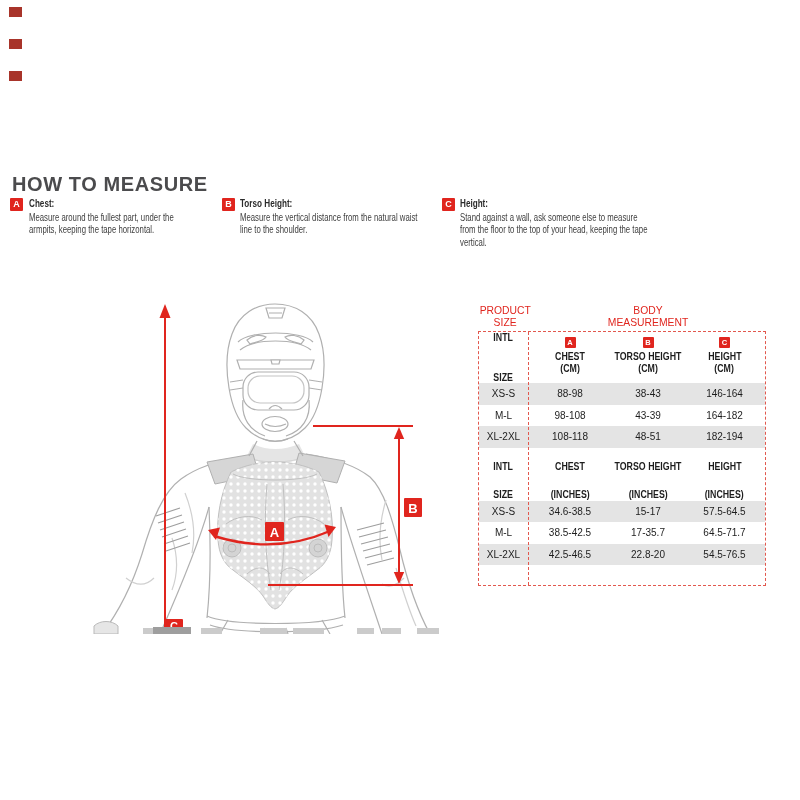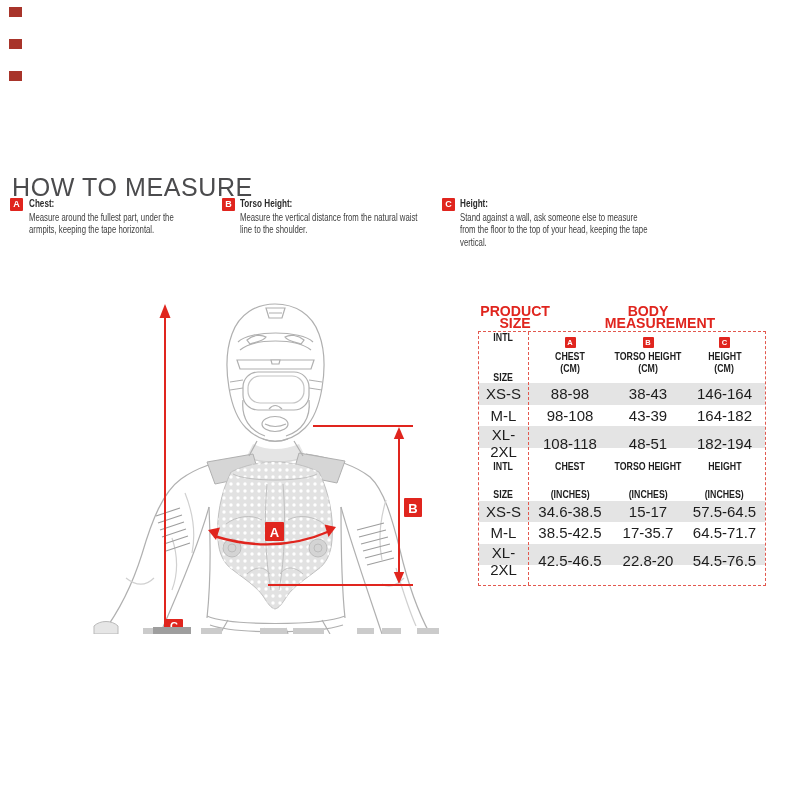--- a/index.html
+++ b/index.html
@@ -4,48 +4,48 @@
 <style>
   html,body{margin:0;padding:0}
   body{width:800px;height:800px;position:relative;background:#fff;
        font-family:"Liberation Sans",sans-serif;overflow:hidden}
   .abs{position:absolute}
 
   
   .corner-mark{position:absolute;left:9px;width:13px;height:10px;background:#a8342a}
 
   
-  .page-title{position:absolute;left:12px;top:173px;font-size:25px;font-weight:normal;
+  .page-title{position:absolute;left:12px;top:173px;font-size:20px;font-weight:bold;
               color:#4b4b4d;letter-spacing:.6px;white-space:nowrap}
 
   
   .ins-badge{position:absolute;width:13px;height:13px;background:#e0251e;color:#fff;
              font-size:9px;font-weight:bold;line-height:13px;text-align:center;border-radius:1px}
   .ins-text{position:absolute;transform:scaleX(.74);transform-origin:0 0;
             color:#3d3d3d;font-size:10.5px;line-height:12.6px}
   .ins-text b{display:block;font-size:11px;color:#2b2b2b;margin-bottom:1px}
 
   
-  .cap{position:absolute;top:305px;color:#e0251e;font-weight:bold;font-size:15px;
+  .cap{position:absolute;top:305px;color:#e0251e;font-weight:normal;font-size:11px;
        line-height:11.5px;text-align:center}
   .cap-inner{display:inline-block;transform:scaleX(.94)}
   .chart-box{position:absolute;left:478px;top:331px;width:288px;height:255px;
              border:1px dashed #e2584e;box-sizing:border-box}
   .chart-divider{position:absolute;left:49px;top:0;bottom:0;width:0;border-left:1px dashed #e2584e}
   .tgrid{display:grid;grid-template-columns:49px 84px 72px 81px;align-items:center}
   .thead-cm{height:51px}
   .thead-in{height:40px;margin-top:13px}
   .hcell{display:flex;flex-direction:column;align-items:center;justify-content:flex-start;height:100%}
   .badge-slot{height:11px;margin-top:5px;margin-bottom:3px;display:flex;justify-content:center}
   .tbadge{width:11px;height:11px;background:#e0251e;color:#fff;font-size:7.5px;font-weight:bold;
           line-height:11px;text-align:center;border-radius:1px}
   .hname{transform:scaleX(.88);transform-origin:50% 50%;font-weight:bold;font-size:10px;
          line-height:11.5px;white-space:nowrap;color:#1d1d1d;text-align:center}
   .hcell-center{justify-content:space-between}
-  .trow{height:21.5px;font-size:15px;color:#1d1d1d}
+  .trow{height:21.5px;font-size:10px;color:#1d1d1d}
   .trow>div{text-align:center}
   .row-gray{background:#e4e4e4}
 
   svg text{font-family:"Liberation Sans",sans-serif}
 </style>
 </head>
 <body>
 
 <div class="corner-mark" style="top:7px"></div>
 <div class="corner-mark" style="top:39px"></div>

